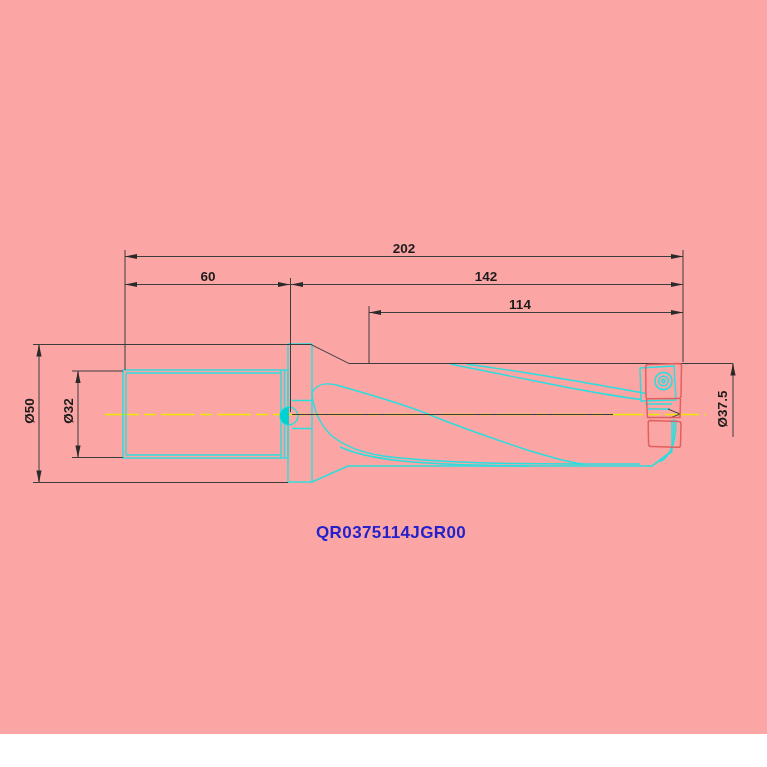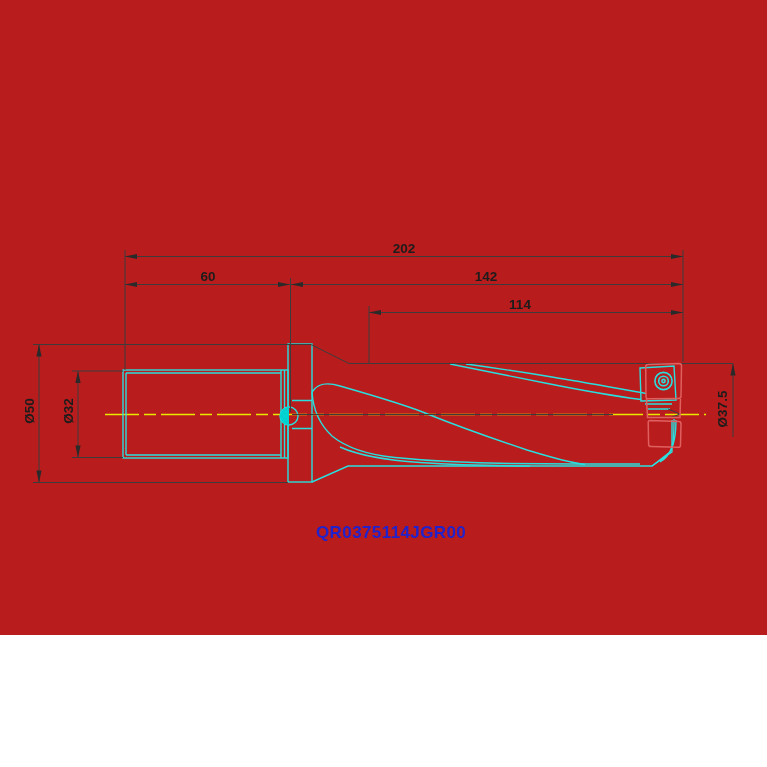--- a/index.html
+++ b/index.html
@@ -1,17 +1,17 @@
 <!DOCTYPE html>
 <html><head>
 <meta charset="utf-8">
 <style>
   html,body{margin:0;padding:0;background:#ffffff;}
   .canvas{
-    position:relative;width:767px;height:635px;background:#b91c1c;
+    position:relative;width:767px;height:734px;background:#fca5a5;
     font-family:"Liberation Sans", sans-serif;overflow:hidden;
   }
   svg{display:block;}
   .dim-text{
     font-family:"Liberation Sans", sans-serif;
     font-size:13.5px;font-weight:700;fill:#1c1c1c;
   }
   .part-number{
     font-family:"Liberation Sans", sans-serif;
     font-size:17px;font-weight:700;letter-spacing:0.4px;

